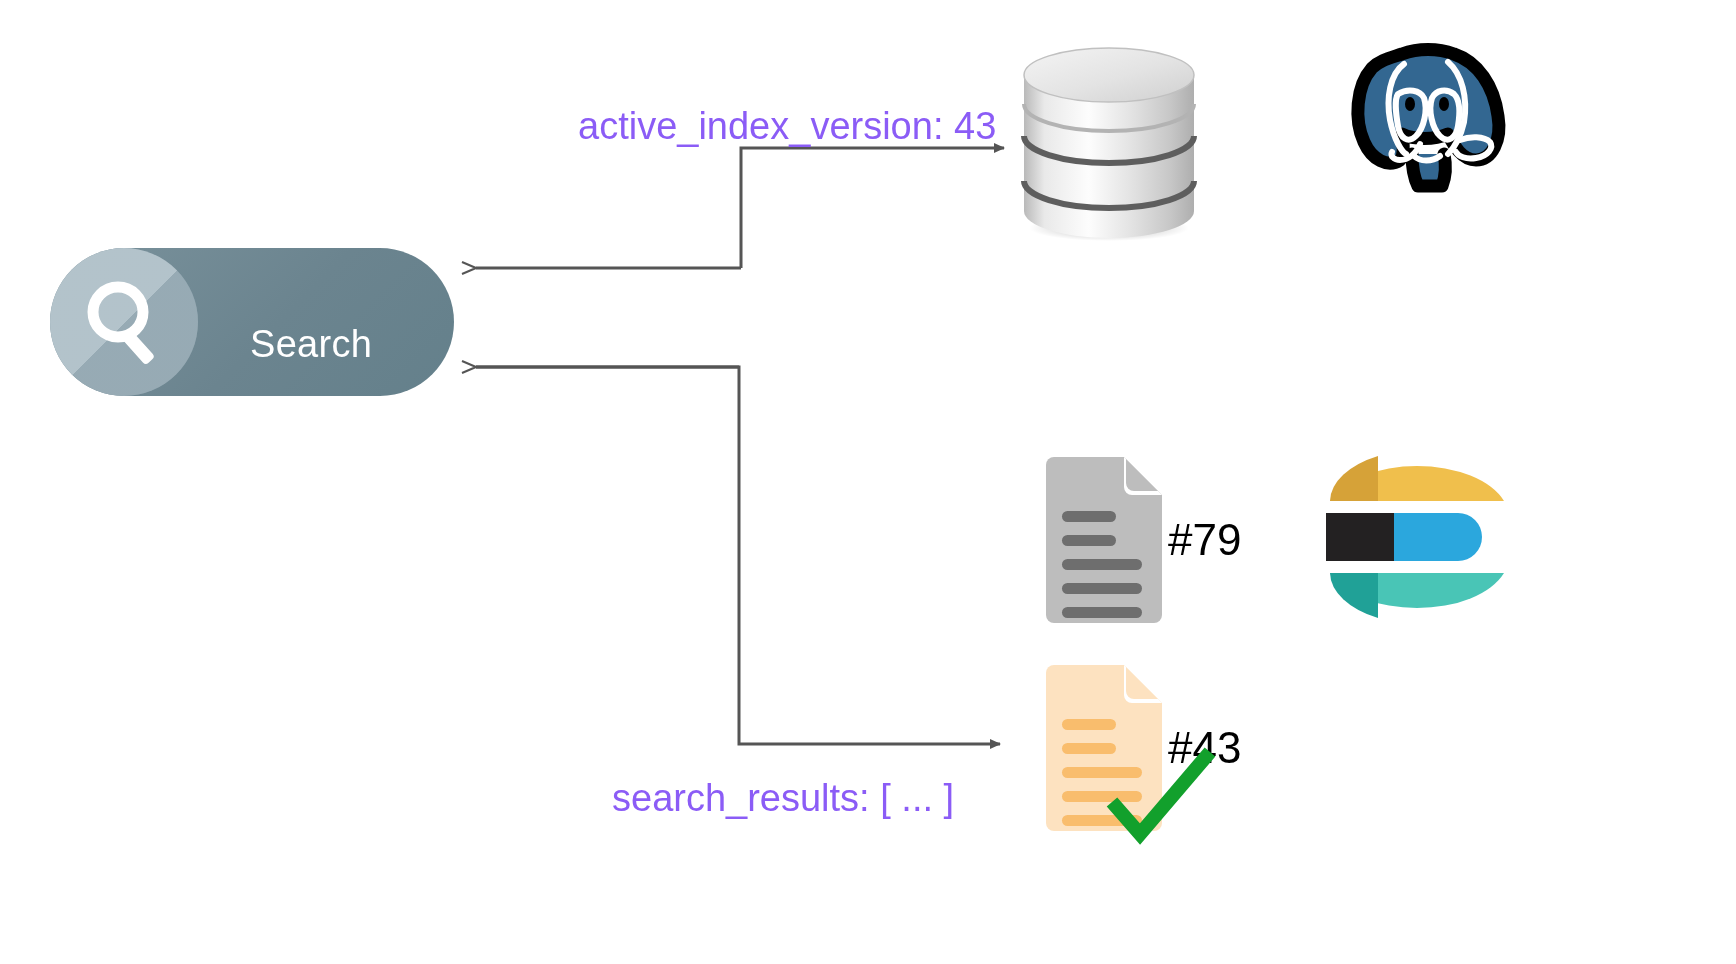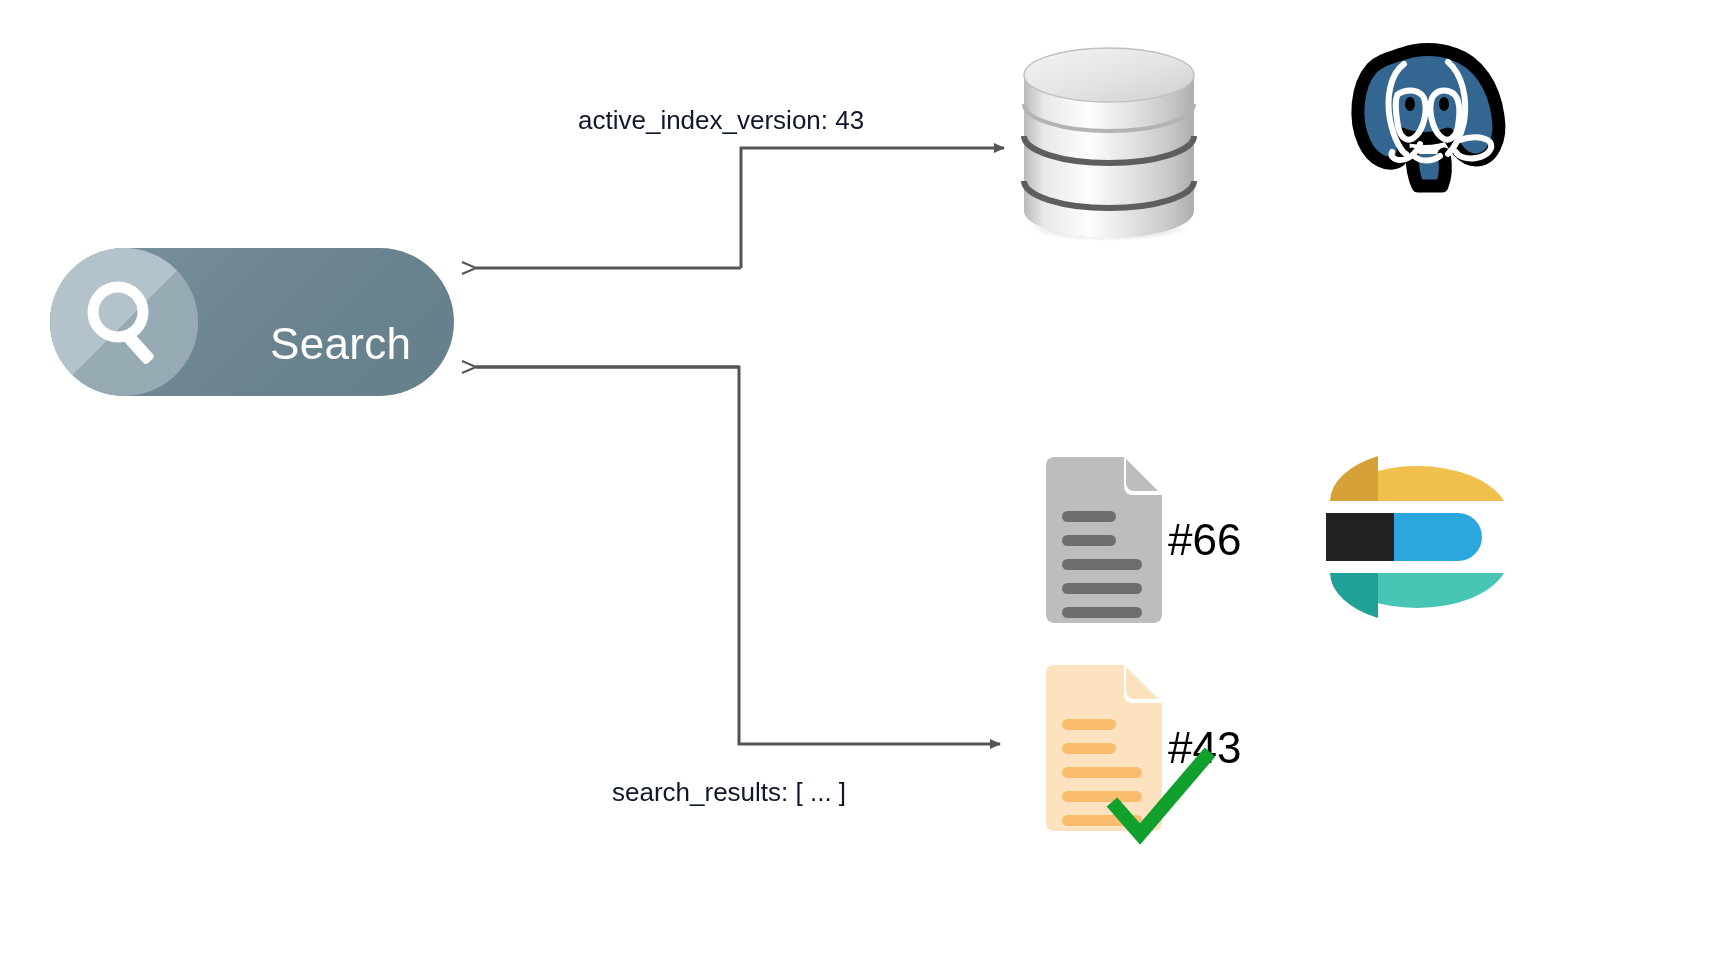--- a/index.html
+++ b/index.html
@@ -16,29 +16,29 @@
   .search-circle{
     position:absolute;left:0px;top:0px;width:148px;height:148px;border-radius:50%;
     background:#a8bac3;overflow:hidden;
   }
   .search-circle .shade{
     position:absolute;left:-10px;top:-10px;width:180px;height:180px;
     background:linear-gradient(135deg,rgba(255,255,255,0.13) 0%,rgba(255,255,255,0.13) 47%,rgba(90,115,128,0.22) 47%,rgba(90,115,128,0.22) 100%);
   }
   .mag{position:absolute;left:34px;top:30px;width:84px;height:88px;}
   .search-label{
-    position:absolute;left:220px;top:0;height:192px;display:flex;align-items:center;
-    color:#ffffff;font-size:44px;letter-spacing:0.3px;
+    position:absolute;left:200px;top:0;height:192px;display:flex;align-items:center;
+    color:#ffffff;font-size:38px;letter-spacing:0.3px;
   }
 
   
   .abs{position:absolute;}
 
   .edge-label{
-    position:absolute;color:#0f172a;font-size:26px;white-space:nowrap;
+    position:absolute;color:#8b5cf6;font-size:38px;white-space:nowrap;
   }
 
   
   .db{position:absolute;left:1018px;top:48px;width:182px;height:190px;}
 
   
   .doc{position:absolute;}
   .doc-num{position:absolute;font-size:44px;color:#000;white-space:nowrap;}
 
   
@@ -147,21 +147,21 @@
       <path d="M86,2 L118,34 L94,34 a8,8 0 0 1 -8,-8 Z" fill="#bdbdbd"></path>
       <g fill="#6e6e6e">
         <rect x="22" y="54" width="54" height="11" rx="5.5"></rect>
         <rect x="22" y="78" width="54" height="11" rx="5.5"></rect>
         <rect x="22" y="102" width="80" height="11" rx="5.5"></rect>
         <rect x="22" y="126" width="80" height="11" rx="5.5"></rect>
         <rect x="22" y="150" width="80" height="11" rx="5.5"></rect>
       </g>
     </svg>
   </div>
-  <div class="doc-num" style="left:1168px;top:515px;">#66</div>
+  <div class="doc-num" style="left:1168px;top:515px;">#79</div>
 
   <div class="doc" style="left:1040px;top:665px;width:122px;height:166px;">
     <svg viewBox="0 0 122 166" width="122" height="166">
       <path d="M6,8 a8,8 0 0 1 8,-8 L84,0 L122,38 L122,158 a8,8 0 0 1 -8,8 L14,166 a8,8 0 0 1 -8,-8 Z" fill="#fde2c0"></path>
       <path d="M84,0 L122,38 L92,38 a8,8 0 0 1 -8,-8 Z" fill="#ffffff"></path>
       <path d="M86,2 L118,34 L94,34 a8,8 0 0 1 -8,-8 Z" fill="#fde2c0"></path>
       <g fill="#f9bd6d">
         <rect x="22" y="54" width="54" height="11" rx="5.5"></rect>
         <rect x="22" y="78" width="54" height="11" rx="5.5"></rect>
         <rect x="22" y="102" width="80" height="11" rx="5.5"></rect>

